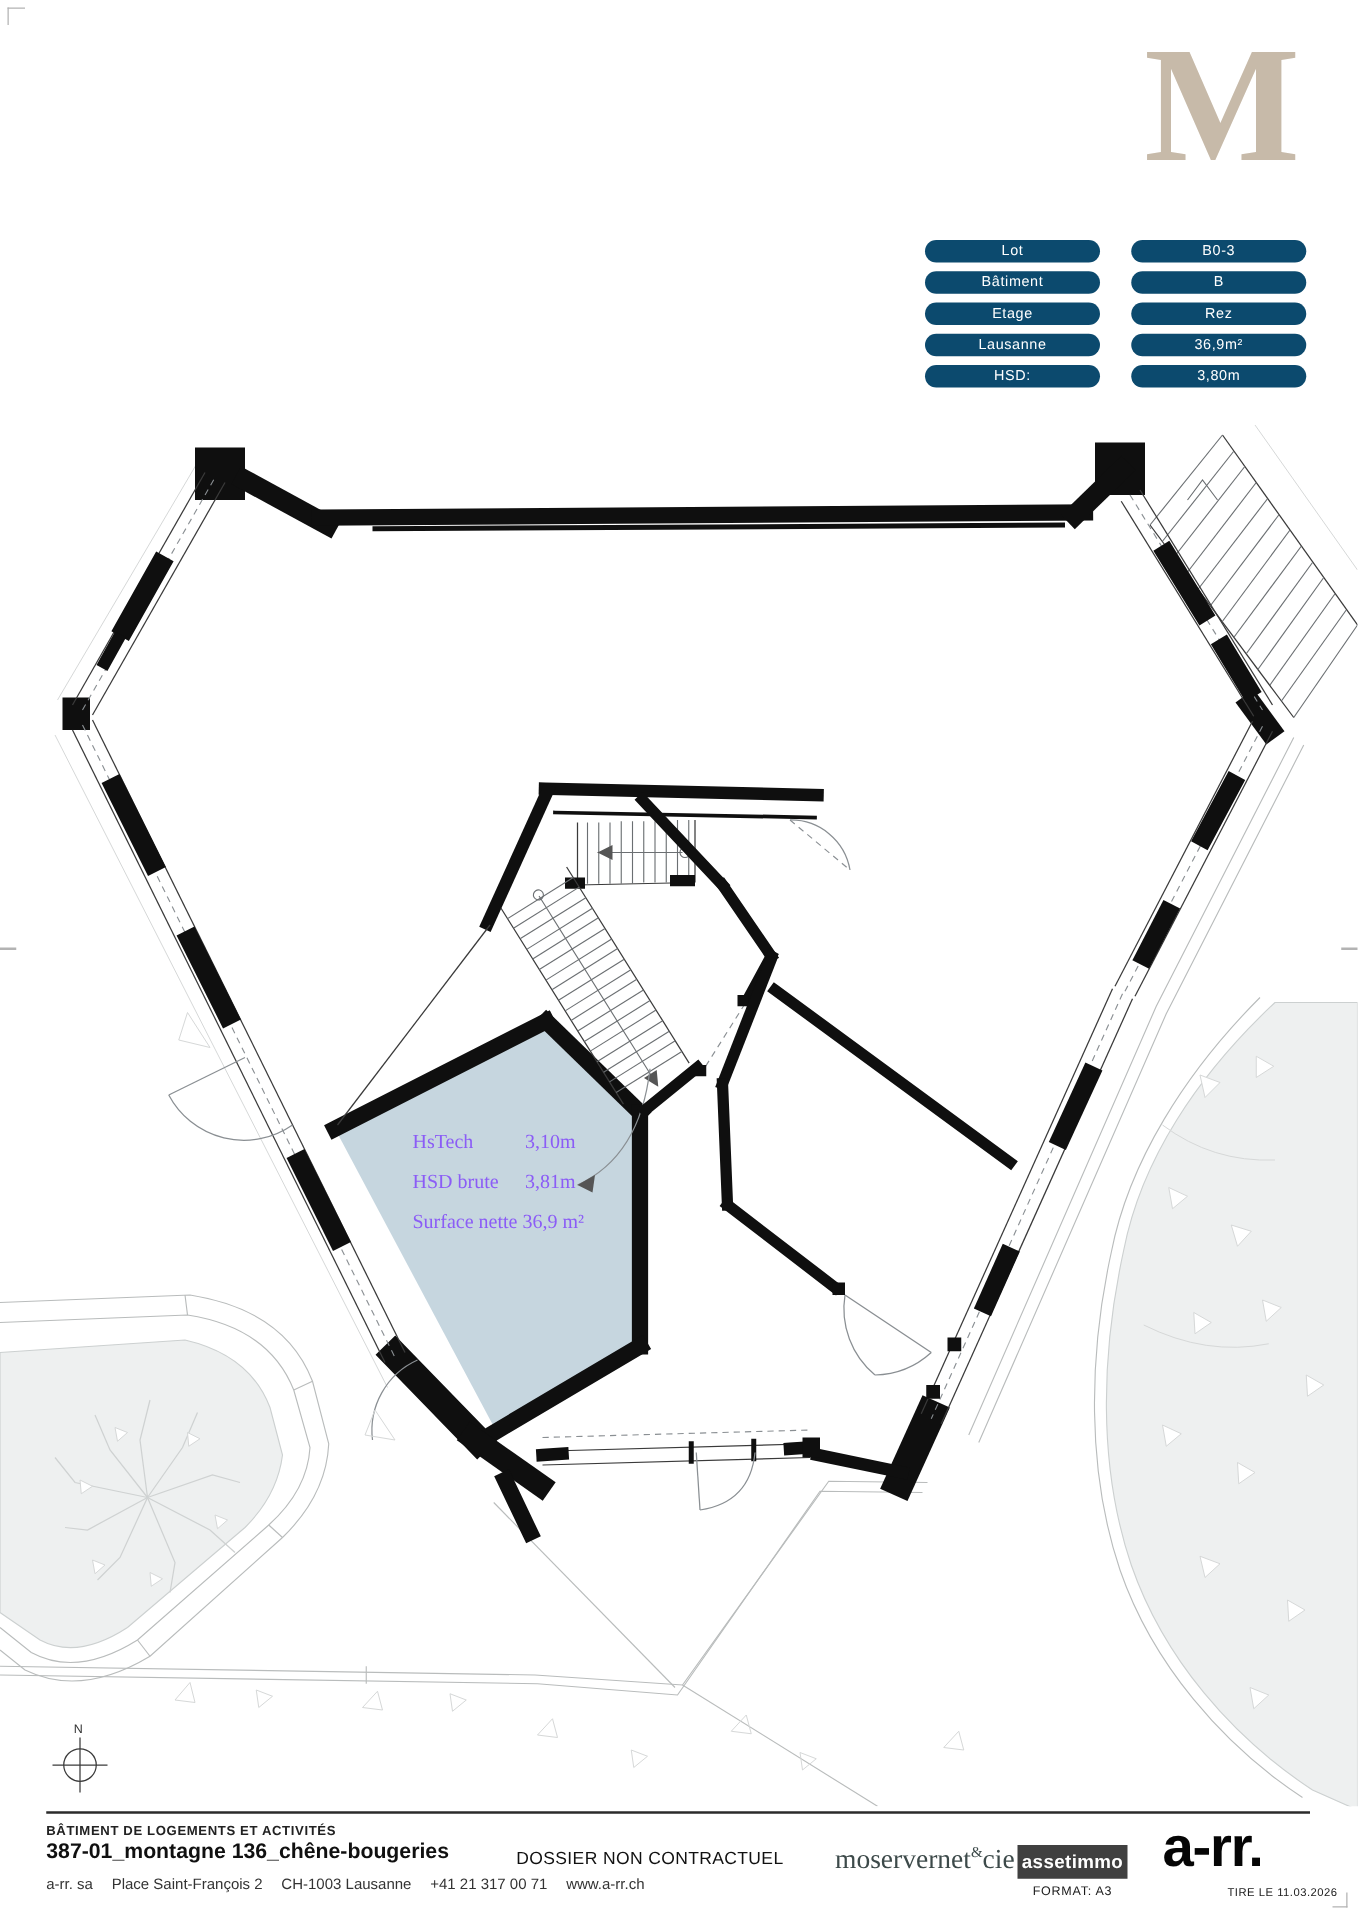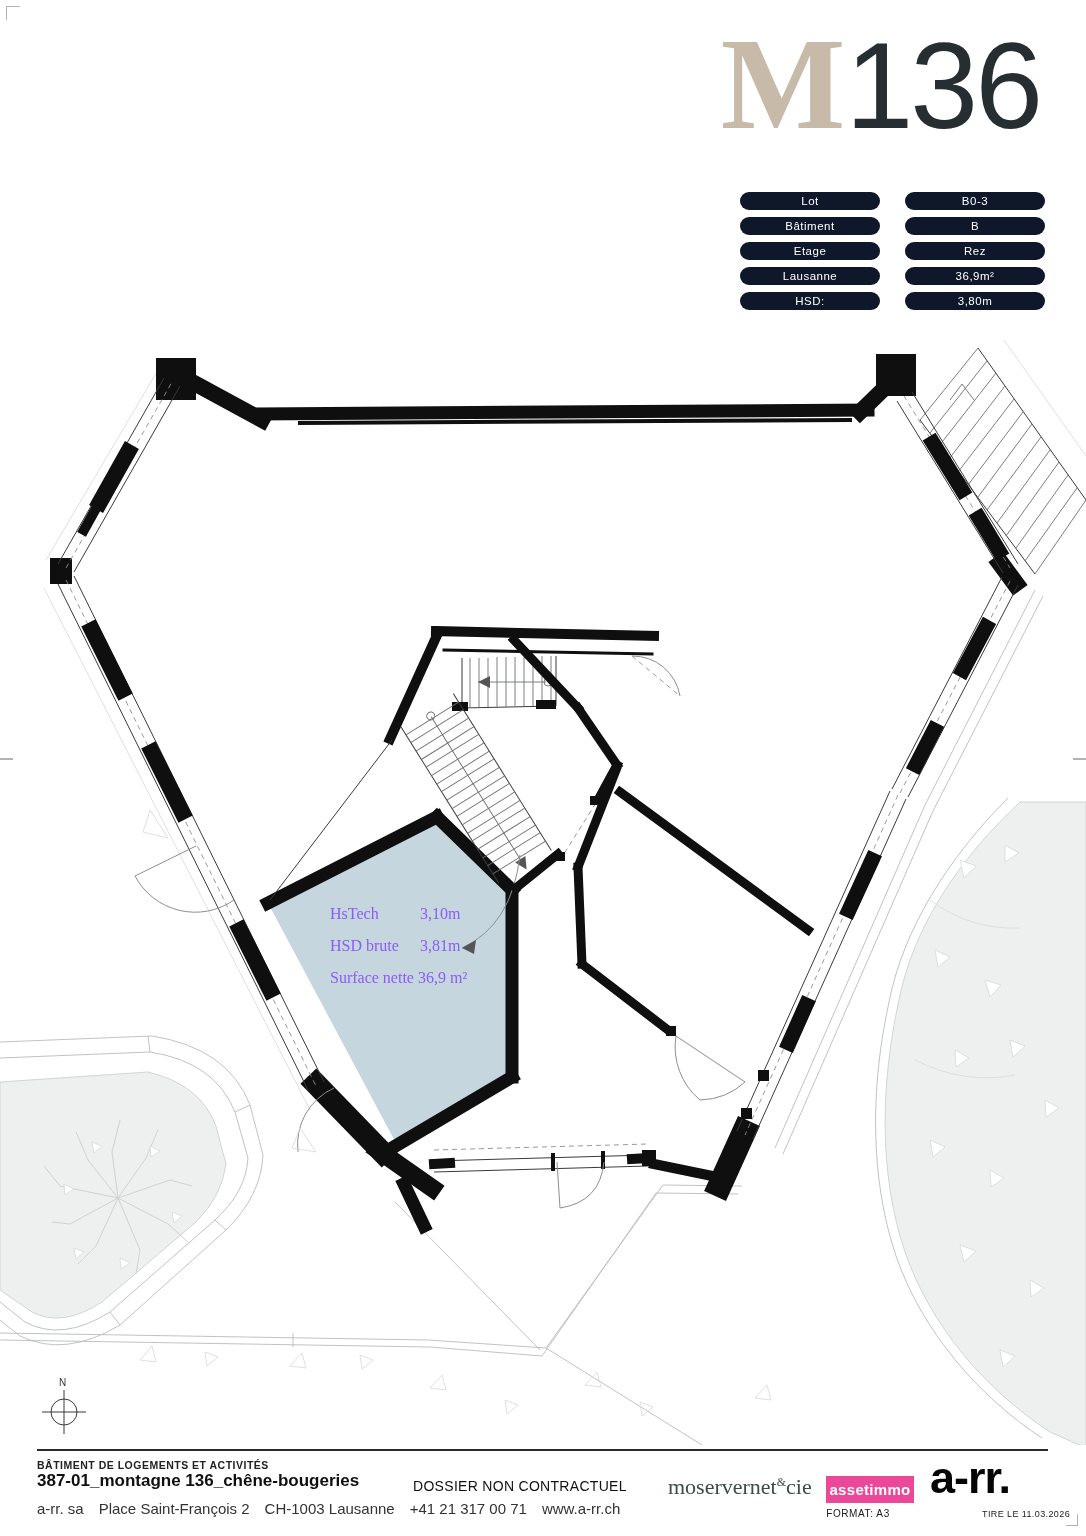--- a/index.html
+++ b/index.html
@@ -7,21 +7,21 @@
        font-family:"Liberation Sans","DejaVu Sans",sans-serif;color:#1c1c1c;}
 
   
   .logo{position:absolute;top:18px;right:46px;display:flex;align-items:baseline;line-height:1;}
   .logo .m{font-family:"Liberation Serif","DejaVu Serif",serif;font-weight:700;
            font-size:132px;color:#c7baa9;}
   .logo .num{font-size:122px;font-weight:500;color:#262e32;letter-spacing:-3px;}
 
   .info-table{position:absolute;left:740px;top:192px;display:grid;
               grid-template-columns:140px 140px;column-gap:25px;row-gap:7px;}
-  .pill{height:18px;border-radius:9px;background:#0f172a;color:#fff;
+  .pill{height:18px;border-radius:9px;background:#0c4a6e;color:#fff;
         font-size:11.5px;letter-spacing:.5px;display:flex;align-items:center;
         justify-content:center;}
 
   
   .plan-svg{position:absolute;left:0;top:340px;}
   .room-label{position:absolute;left:330px;top:905px;width:170px;
               font-size:16px;color:#8b5cf6;font-family:Liberation Serif, serif;}
   .rl-row{display:grid;grid-template-columns:90px auto;margin-bottom:14px;}
   .rl-surface{white-space:nowrap;}
 
@@ -29,29 +29,29 @@
   .regmark{position:absolute;border:0 solid #b3b3b3;}
   .rm-tl{left:6px;top:6px;width:13px;height:13px;border-left-width:1.5px;border-top-width:1.5px;}
   .rm-br{left:1066px;top:1514px;width:11px;height:11px;border-right-width:1.5px;border-bottom-width:1.5px;}
   .rm-left{left:0;top:758px;width:13px;height:0;border-top-width:2.5px;}
   .rm-right{left:1073px;top:758px;width:13px;height:0;border-top-width:2.5px;}
 
   
   .f-rule{position:absolute;left:37px;top:1449px;width:1011px;height:1.5px;background:#2b2b2b;}
   .f-type{position:absolute;left:37px;top:1459px;font-size:10.5px;letter-spacing:.5px;color:#222;font-weight:bold;}
   .f-project{position:absolute;left:37px;top:1471px;font-size:17px;font-weight:700;color:#101010;}
-  .f-address{position:absolute;left:37px;top:1500px;font-size:15px;color:#333;display:flex;gap:15px;}
+  .f-address{position:absolute;left:37px;top:1500px;font-size:12px;color:#333;display:flex;gap:15px;}
   .f-disclaimer{position:absolute;left:413px;top:1478px;font-size:14px;font-weight:400;
                 letter-spacing:.3px;color:#111;}
   .f-moser{position:absolute;left:668px;top:1474px;font-family:"Liberation Serif","DejaVu Serif",serif;
            font-size:22px;color:#3d4a4a;}
   .f-moser sup{font-size:12px;}
-  .f-assetimmo{position:absolute;left:814px;top:1476px;width:88px;height:27px;background:#ec4899;
+  .f-assetimmo{position:absolute;left:814px;top:1476px;width:88px;height:27px;background:#404040;
                color:#fff;font-weight:700;font-size:15px;letter-spacing:.3px;
-               display:flex;align-items:center;justify-content:center;margin-left:12px;}
+               display:flex;align-items:center;justify-content:center;}
   .f-format{position:absolute;left:814px;top:1508px;width:88px;text-align:center;
             font-size:10px;letter-spacing:.6px;color:#1a1a1a;}
   .f-arr{position:absolute;left:930px;top:1452px;font-size:45px;font-weight:800;
          letter-spacing:-1px;color:#050505;}
   .f-date{position:absolute;left:982px;top:1509px;font-size:9px;letter-spacing:.4px;color:#222;}
 
   
   .wall{stroke:#0f0f0f;fill:none;stroke-linecap:square;}
   .thin{stroke:#3a3a3a;stroke-width:1;fill:none;}
   .faint{stroke:#b9bcbc;stroke-width:.9;fill:none;}
@@ -62,21 +62,20 @@
   .land{fill:#eef0f0;stroke:#ccd0d0;stroke-width:.9;}
   .tri{fill:#fff;stroke:#d6d8d8;stroke-width:.8;}
   .branch{stroke:#cfd2d2;stroke-width:1;fill:none;}
   svg text{font-family:"Liberation Sans","DejaVu Sans",sans-serif;}
 </style>
 </head>
 <body>
 
 <div class="logo">
   <span class="m">M</span>
-    <span class="num">136</span>
 </div>
 
 <div class="info-table">
   <div class="pill">Lot</div>
   <div class="pill">B0-3</div>
   <div class="pill">Bâtiment</div>
   <div class="pill">B</div>
   <div class="pill">Etage</div>
   <div class="pill">Rez</div>
   <div class="pill">Lausanne</div>

